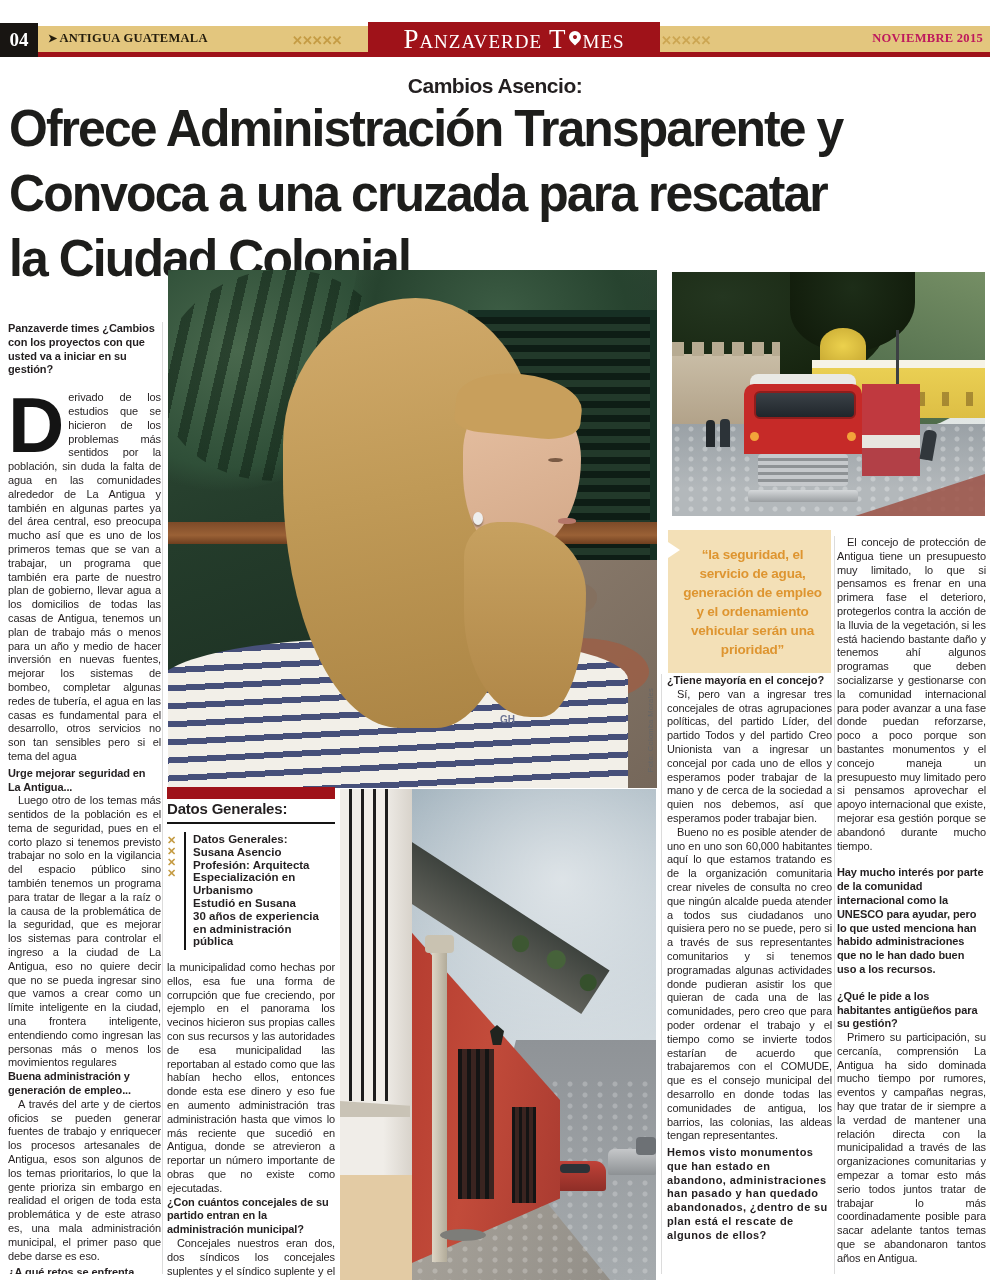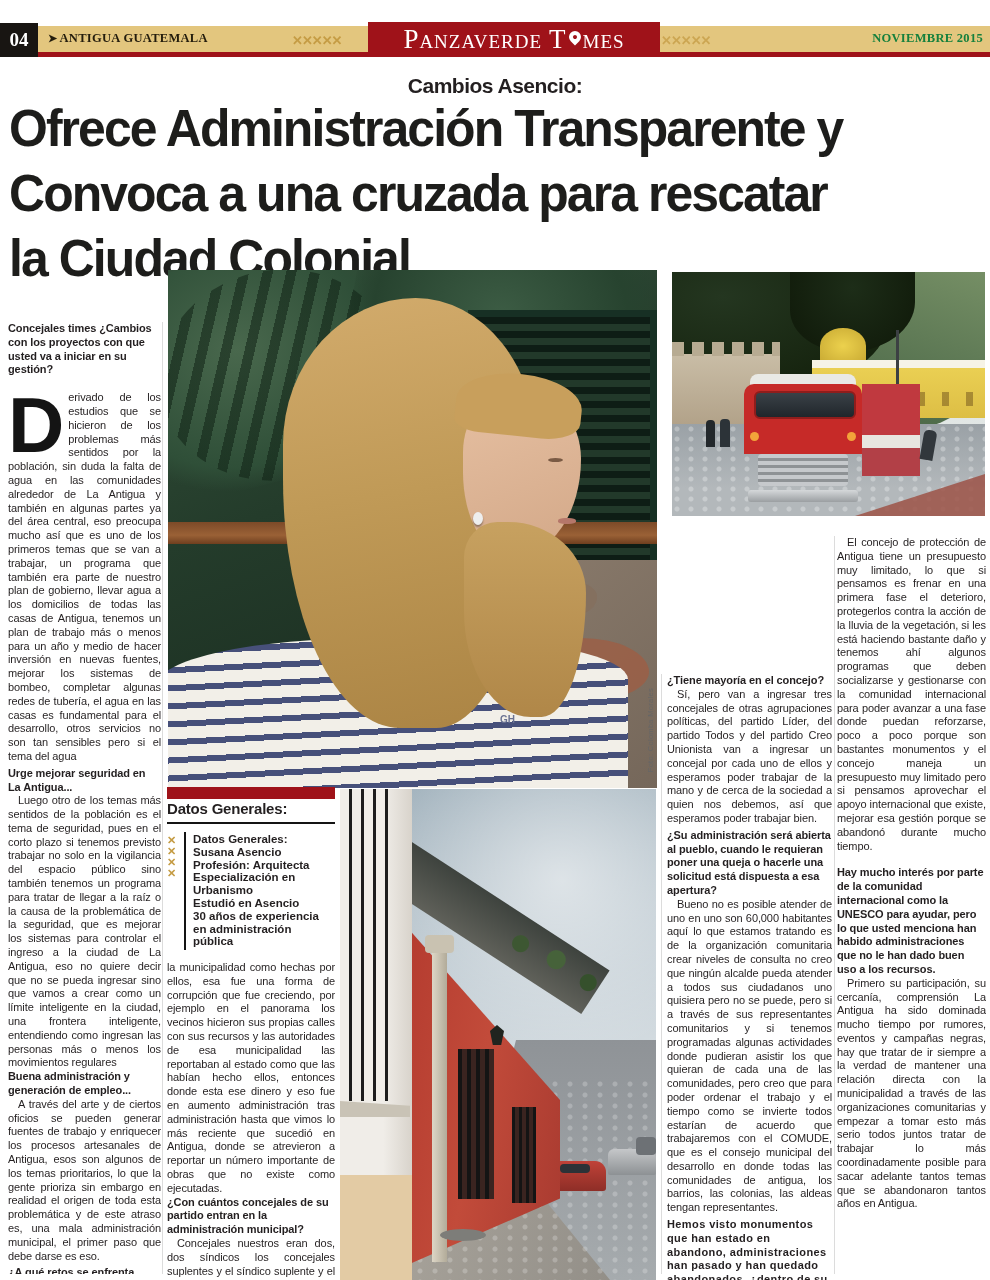--- a/index.html
+++ b/index.html
@@ -10,21 +10,21 @@
   
   .h-bar{left:0;top:26px;width:990px;height:26px;background:#e3c67e;}
   .h-rule{left:0;top:52px;width:990px;height:5px;background:#9f1219;}
   .h-num{left:0;top:23px;width:38px;height:34px;background:#181512;color:#fff;
          font-family:"Liberation Serif",serif;font-weight:700;font-size:19px;
          text-align:center;line-height:34px;z-index:3;}
   .h-section{left:48px;top:31px;font-family:"Liberation Serif",serif;font-weight:700;
              font-size:12.5px;color:#241d0d;letter-spacing:.3px;z-index:3;}
   .h-arrow{font-size:11px;margin-right:2px;}
   .h-date{right:7px;top:31px;font-family:"Liberation Serif",serif;font-weight:700;
-          font-size:12.5px;color:#15803d;letter-spacing:.3px;z-index:3;}
+          font-size:12.5px;color:#be185d;letter-spacing:.3px;z-index:3;}
   .h-fl{top:33px;color:#c59c44;font-size:13px;font-weight:700;letter-spacing:-1px;z-index:2;}
   .h-fl.left{left:292px;} .h-fl.right{left:661px;opacity:.75;}
   .h-masthead{left:368px;top:22px;width:292px;height:35px;background:#9f1219;color:#fff;
               display:flex;align-items:center;justify-content:center;z-index:3;
               font-family:"Liberation Serif",serif;}
   .mh-txt{font-variant:small-caps;font-size:27px;letter-spacing:1px;line-height:1;}
   .mh-sp{width:7px;}
   .pin{position:relative;width:12px;height:12px;background:#fff;
        border-radius:50% 50% 50% 0;transform:rotate(-45deg);margin:0 2px 6px 2px;}
   .pin::after{content:"";position:absolute;left:4px;top:4px;width:4px;height:4px;
@@ -243,21 +243,21 @@
 
   <div class="abs kicker">Cambios Asencio:</div>
   <div class="abs headline">
     <div>Ofrece Administración Transparente y</div>
     <div>Convoca a una cruzada para rescatar</div>
     <div>la Ciudad Colonial</div>
   </div>
 
 
   <div class="abs col1 body-text">
-    <p class="q" style="margin-bottom:14px">Concejales times ¿Cambios con los proyectos con que usted va a iniciar en su gestión?</p>
+    <p class="q" style="margin-bottom:14px">Panzaverde times ¿Cambios con los proyectos con que usted va a iniciar en su gestión?</p>
     <p><span class="dropcap">D</span><span>erivado de los estudios que se hicieron de los problemas más sentidos  por la población, sin duda la falta de agua en las comunidades alrededor de La Antigua y también en algunas partes ya del área central, eso preocupa mucho así que es uno de los primeros temas que se van a trabajar, un programa que también era parte de nuestro plan de gobierno, llevar agua a los domicilios de todas las casas de Antigua, tenemos un plan de trabajo más o menos para un año y medio de hacer inversión en nuevas fuentes, mejorar los sistemas de bombeo, completar algunas redes de tubería, el agua en las casas es fundamental para el desarrollo, otros servicios no son tan sensibles pero si el tema del agua</span></p>
     <p class="q mt-s" style="margin-top:8px">Urge mejorar seguridad en La Antigua...</p>
     <p class="indent">Luego otro de los temas más sentidos de la población es el tema de seguridad, pues en el corto plazo si tenemos previsto trabajar no solo en la vigilancia del espacio público sino también tenemos un programa para tratar de llegar a la raíz o la causa de la problemática de la seguridad, que es mejorar los sistemas para controlar el ingreso a la ciudad de La Antigua, eso no quiere decir que no se pueda ingresar sino que vamos a crear como un límite inteligente en la ciudad, una frontera inteligente, entendiendo como ingresan las personas más o menos los movimientos regulares</p>
     <p class="q">Buena administración y generación de empleo...</p>
     <p class="indent">A través del arte y de ciertos oficios se pueden generar fuentes de trabajo y enriquecer los procesos artesanales de Antigua, esos son algunos de los temas prioritarios, lo que la gente prioriza sin embargo en realidad el origen de toda esta problemática y de este atraso es, una mala administración municipal, el primer paso que debe darse es eso.</p>
     <p class="q mt-s">¿A qué retos se enfrenta usted? Y ¿Cómo va a encontrar usted esa administración municipal?</p>
 
   </div>
 
   <div class="abs photo portrait">
@@ -305,48 +305,52 @@
       <div class="bus-lightL"></div>
       <div class="bus-lightR"></div>
       <div class="bus-grille"></div>
       <div class="bus-bumper"></div>
     </div>
     <div class="st-p1"></div>
     <div class="st-p2"></div>
     <div class="st-p3"></div>
   </div>
 
+  <div class="abs pullquote">
+    <div class="pq-notch"></div>
+    <div class="pq-text">“la seguridad, el servicio de agua, generación de empleo y el ordenamiento vehicular serán una prioridad”</div>
+  </div>
 
   <div class="abs col3 body-text">
     <p class="q">¿Tiene mayoría en el concejo?</p>
     <p class="indent">Sí, pero van a  ingresar tres concejales de otras agrupaciones políticas, del partido Líder, del partido Todos y del partido Creo Unionista van a ingresar un concejal por cada uno de ellos y esperamos poder trabajar de la mano y de cerca de la sociedad a quien nos debemos, así que esperamos poder trabajar bien.</p>
-    <p class="q mt-s">¿Su administración será abierta al pueblo, cuando le requieran poner una queja o hacerle una solicitud está dispuesta a esa apertura?</p>
     <p class="indent">Bueno no es posible atender de uno en uno son 60,000 habitantes aquí lo que estamos tratando es de la organización comunitaria crear niveles de consulta no creo que ningún alcalde pueda atender a todos sus ciudadanos uno quisiera pero no se puede, pero si a través de sus representantes comunitarios y si tenemos programadas algunas actividades donde pudieran asistir los que quieran de cada una de las comunidades, pero creo que para poder ordenar el trabajo y el tiempo como se invierte todos estarían de acuerdo que trabajaremos con el COMUDE, que es el consejo municipal del desarrollo en donde todas las comunidades de antigua, los barrios, las colonias, las aldeas tengan representantes.</p>
     <p class="q spaced mt-s">Hemos visto monumentos que han estado en abandono, administraciones han pasado y han quedado abandonados, ¿dentro de su plan está el rescate de algunos de ellos?</p>
   </div>
 
   <div class="abs col4 body-text">
     <p class="indent">El concejo de protección de Antigua tiene un presupuesto muy limitado, lo que si pensamos es frenar en una primera fase el deterioro,  protegerlos contra la acción de la lluvia de la vegetación, si les está haciendo bastante daño  y tenemos ahí algunos programas que deben socializarse y gestionarse con la comunidad internacional para poder avanzar a una fase donde puedan reforzarse, poco a poco porque son bastantes monumentos y el concejo maneja un presupuesto muy limitado pero si pensamos aprovechar el apoyo internacional que existe, mejorar esa gestión porque se abandonó durante mucho tiempo.</p>
     <p class="q mt">Hay mucho interés por parte de la comunidad internacional como la UNESCO para ayudar, pero lo que usted menciona han habido administraciones que no le han dado  buen uso a los recursos.</p>
+    <p class="q mt">¿Qué le pide a los habitantes antigüeños para su gestión?</p>
     <p class="indent">Primero su participación, su cercanía, comprensión La Antigua ha sido dominada mucho tiempo por rumores, eventos  y campañas negras, hay que tratar de ir siempre a la verdad  de mantener una relación directa con la municipalidad a través de las organizaciones comunitarias y empezar a tomar esto más serio todos  juntos  tratar de trabajar lo más coordinadamente posible para sacar adelante tantos temas que se abandonaron tantos años en Antigua.</p>
   </div>
 
   <div class="abs datos-bar"></div>
   <div class="abs datos-title">Datos Generales:</div>
   <div class="abs datos-underline"></div>
   <div class="abs datos-box">
     <div class="x-stack">✕✕✕✕</div>
     <div class="datos-rule"></div>
     <div class="datos-lines">
       <div>Datos Generales:</div>
       <div>Susana Asencio</div>
       <div>Profesión: Arquitecta</div>
       <div>Especialización en</div>
       <div>Urbanismo</div>
-      <div>Estudió en Asencio</div>
+      <div>Estudió en Susana</div>
       <div>30 años de experiencia</div>
       <div>en administración</div>
       <div>pública</div>
     </div>
   </div>
 
   <div class="abs col2 body-text">
     <p>la municipalidad como hechas por ellos, esa fue una forma de corrupción que fue creciendo, por ejemplo en el panorama los vecinos hicieron sus propias calles con sus recursos y las autoridades de esa municipalidad las reportaban al estado como que las habían hecho ellos, entonces donde esta ese dinero y eso fue en aumento administración tras administración hasta que vimos lo más reciente que sucedió en Antigua, donde se atrevieron a reportar un número importante de obras que no existe como ejecutadas.</p>
     <p class="q">¿Con cuántos concejales de su partido entran en la administración municipal?</p>
     <p class="indent">Concejales nuestros eran dos, dos síndicos los concejales suplentes y el síndico suplente y el alcalde.</p>

